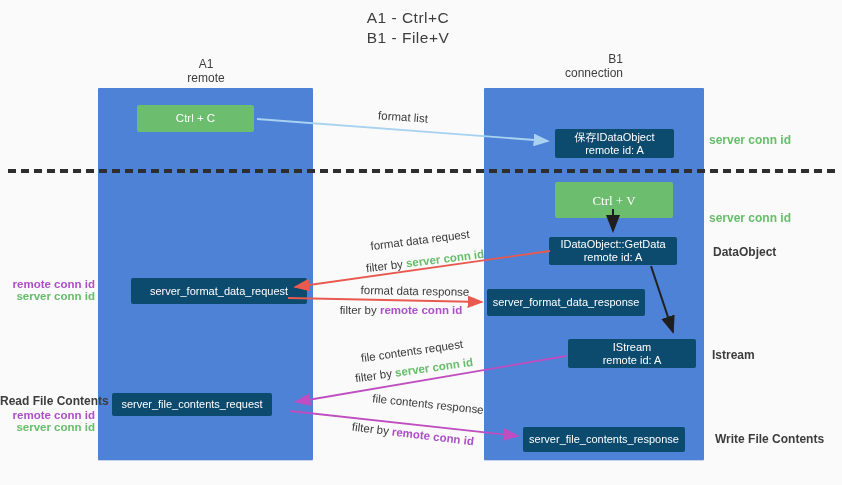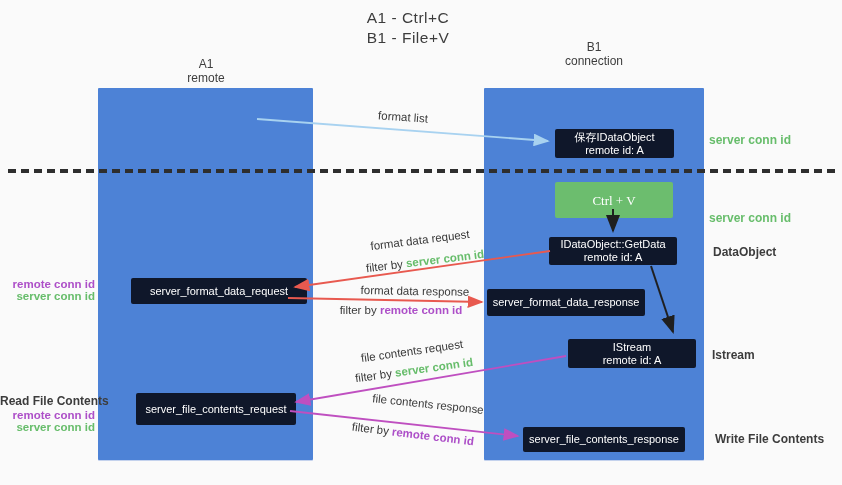--- a/index.html
+++ b/index.html
@@ -19,40 +19,40 @@
     background:#4d82d6;border-radius:1px;
     box-shadow:0 1px 0 rgba(190,205,235,0.9);
   }
   .lane-a1{left:98px;top:88px;width:215px;height:372px;}
   .lane-b1{left:484px;top:88px;width:220px;height:372px;}
   .lane-header{
     text-align:center;font-size:12px;line-height:14px;color:#3d3d3d;
     transform:translateX(-50%);white-space:nowrap;
   }
   .hdr-a1{left:206px;top:57px;}
-  .hdr-b1{left:594px;top:40px;}
+  .hdr-b1{left:594px;top:52px;text-align:right;}
   .divider{
     left:8px;top:169px;width:830px;height:4px;
     background:repeating-linear-gradient(to right,#2e2e2e 0 8px,transparent 8px 13px);
   }
   .box{
     display:flex;flex-direction:column;align-items:center;justify-content:center;
     color:#fff;text-align:center;border-radius:2px;z-index:4;
     font-size:11px;line-height:13px;white-space:nowrap;
   }
   .green{background:#6cbd6e;}
-  .orange{background:#0f172a;}
+  .orange{background:#0c4a6e;}
   .b-ctrlc{left:137px;top:105px;width:117px;height:27px;font-size:11.5px;}
   .b-save{left:555px;top:129px;width:119px;height:29px;}
   .b-ctrlv{left:555px;top:182px;width:118px;height:36px;font-size:13px;font-family:Liberation Serif, serif;}
   .b-getdata{left:549px;top:237px;width:128px;height:28px;}
   .b-freq{left:131px;top:278px;width:176px;height:26px;}
   .b-fresp{left:487px;top:289px;width:158px;height:27px;}
   .b-istream{left:568px;top:339px;width:128px;height:29px;}
-  .b-filereq{left:136px;top:393px;width:160px;height:32px;}
+  .b-filereq{left:112px;top:393px;width:160px;height:23px;}
   .b-fileresp{left:523px;top:427px;width:162px;height:25px;}
   .flabel{
     font-size:11.5px;color:#3a3a3a;white-space:nowrap;z-index:6;
   }
   .tgreen{color:#67bd6b;font-weight:bold;}
   .tpurple{color:#ad4fc8;font-weight:bold;}
   .side{font-size:12px;white-space:nowrap;z-index:6;}
   .side-right{text-align:left;}
   .side-left{width:95px;left:0;text-align:right;line-height:11.5px;font-size:11.5px;}
   .plain{color:#3c3c3c;font-weight:bold;}
@@ -75,20 +75,23 @@
   <div class="abs lane-header hdr-b1">
     <div>B1</div>
     <div>connection</div>
   </div>
 
   <div class="abs lane lane-a1"></div>
   <div class="abs lane lane-b1"></div>
 
   <div class="abs divider"></div>
 
+  <div class="abs box green b-ctrlc">
+    <div>Ctrl + C</div>
+  </div>
 
   <div class="abs box orange b-save">
     <div>保存IDataObject</div>
     <div>remote id: A</div>
   </div>
 
   <div class="abs box green b-ctrlv">
     <div>Ctrl + V</div>
   </div>
 

